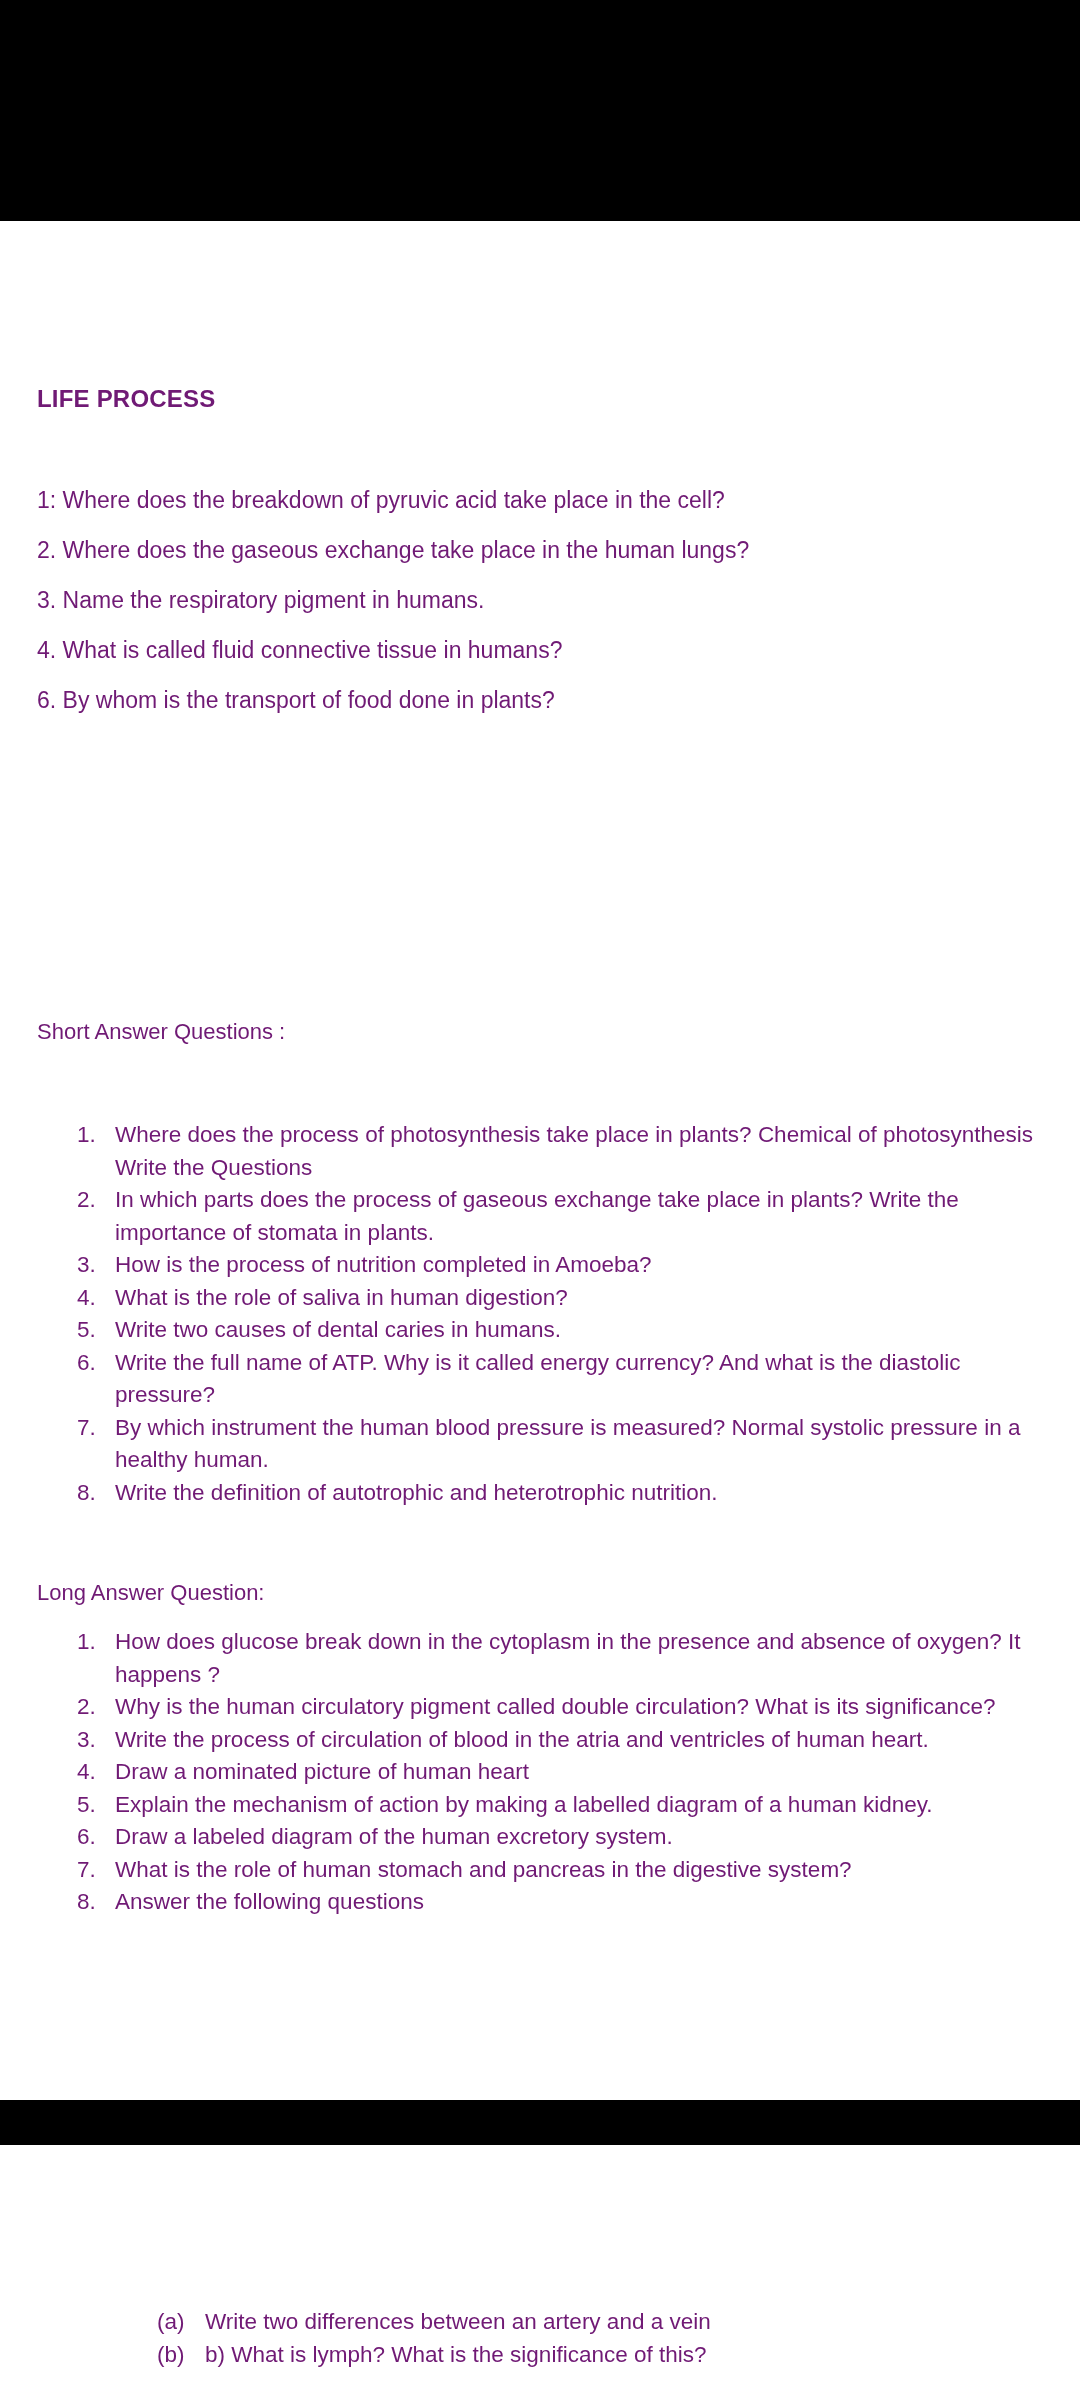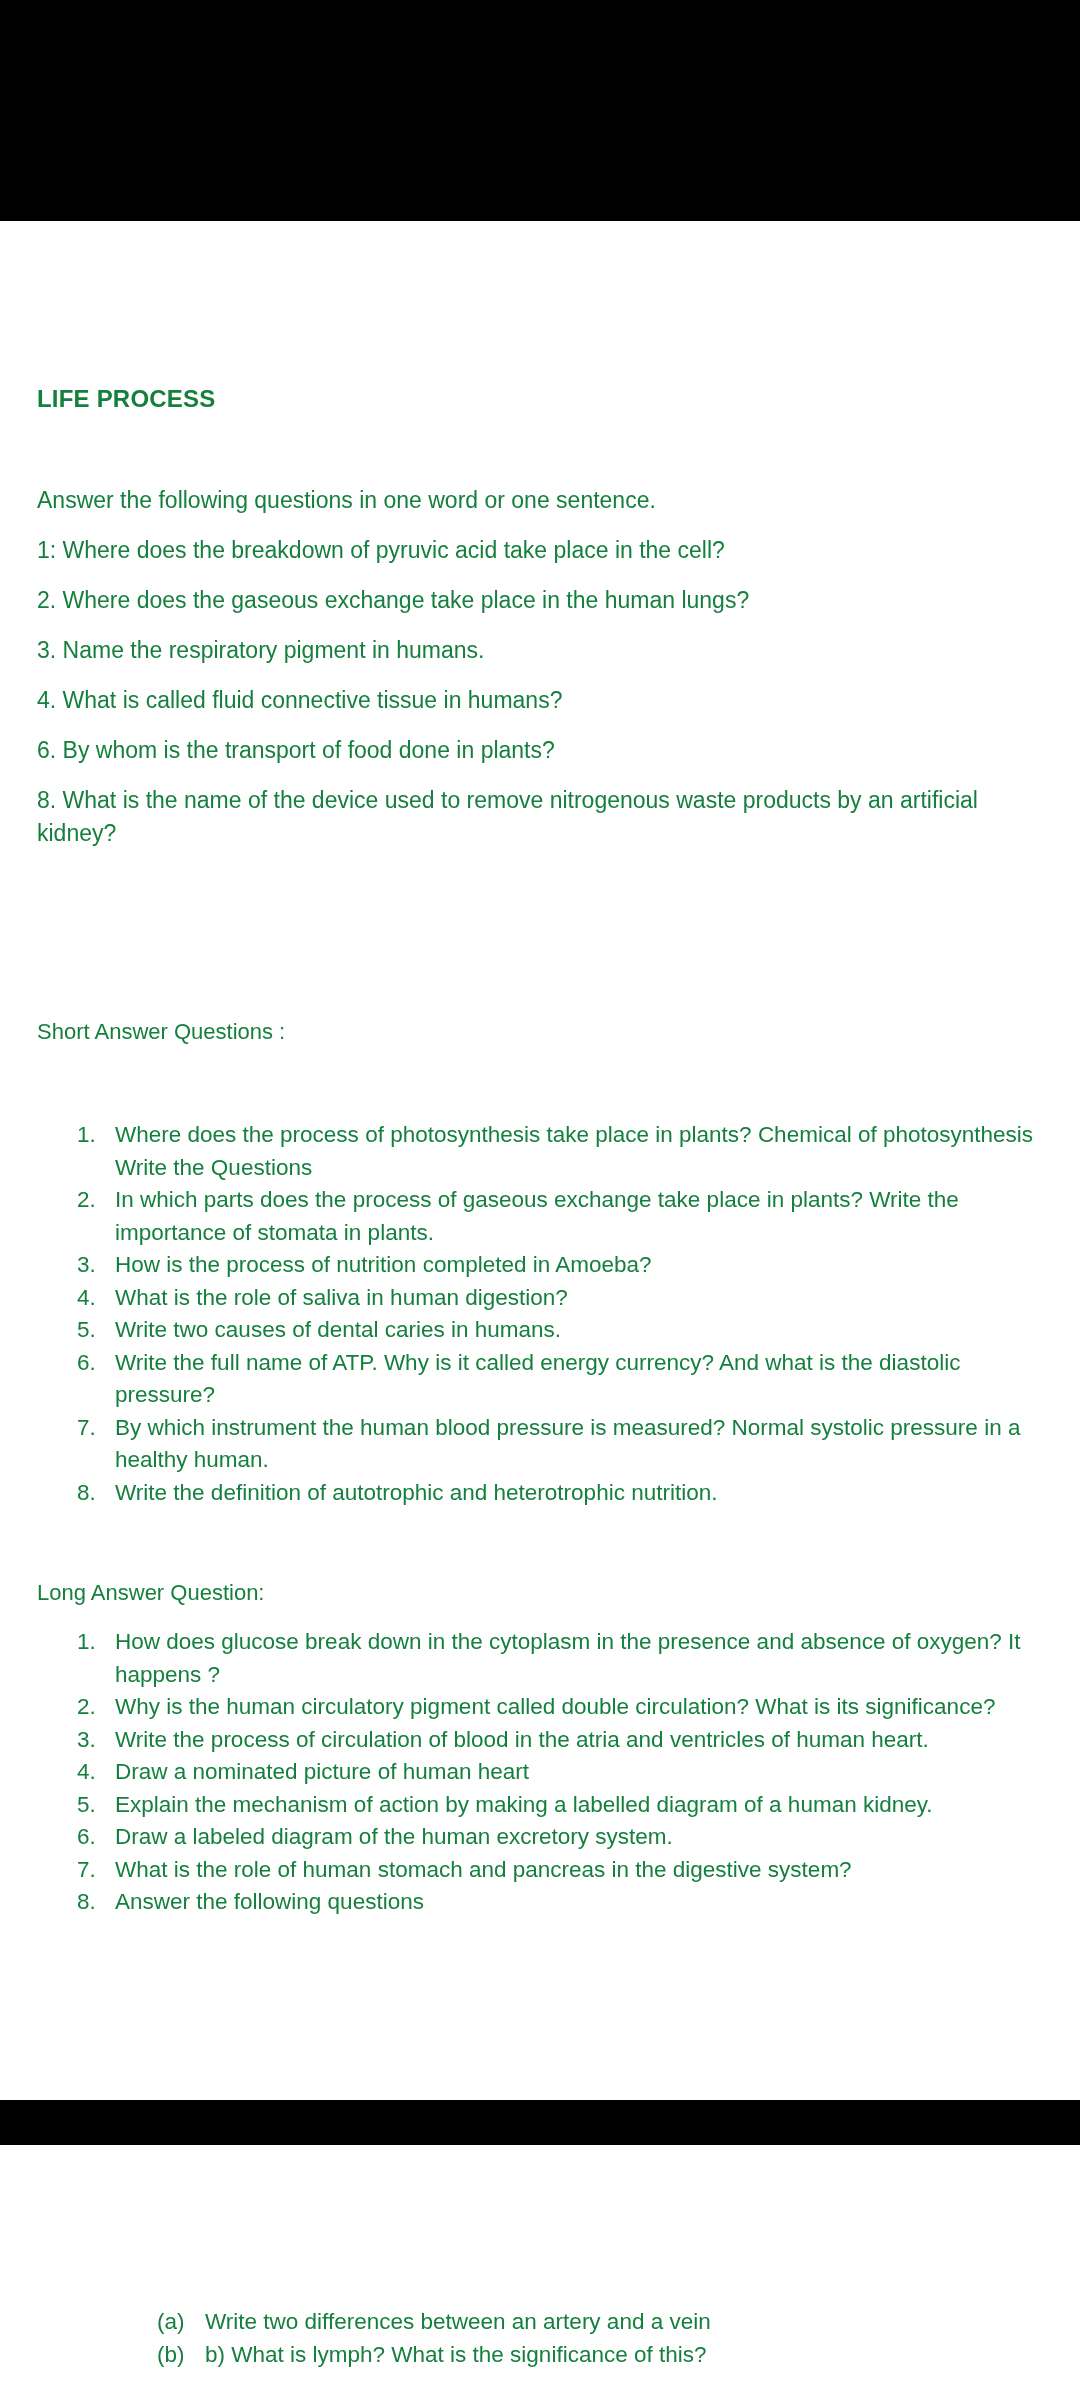--- a/index.html
+++ b/index.html
@@ -7,21 +7,21 @@
     width: 1080px;
     background: #ffffff;
     font-family: "Liberation Sans", sans-serif;
   }
   .screen {
     position: relative;
     width: 1080px;
     height: 2400px;
     background: #ffffff;
     overflow: hidden;
-    color: #15803d;
+    color: #701a75;
   }
   .letterbox {
     position: absolute;
     left: 0;
     width: 1080px;
     background: #000000;
   }
   .bar-top { top: 0; height: 221px; }
   .bar-mid { top: 2100px; height: 45px; }
 
@@ -99,28 +99,25 @@
 </head>
 <body>
 
 <div class="screen">
 
   <div class="letterbox bar-top"></div>
 
   <div class="doc-title">LIFE PROCESS</div>
 
   <div class="qa-section">
-    <div class="q-para">Answer the following questions in one word or one sentence.</div>
     <div class="q-para">1: Where does the breakdown of pyruvic acid take place in the cell?</div>
     <div class="q-para">2. Where does the gaseous exchange take place in the human lungs?</div>
     <div class="q-para">3. Name the respiratory pigment in humans.</div>
     <div class="q-para">4. What is called fluid connective tissue in humans?</div>
     <div class="q-para">6. By whom is the transport of food done in plants?</div>
-    <div class="q-para">8. What is the name of the device used to remove nitrogenous waste products by an artificial
-kidney?</div>
   </div>
 
   <div class="section-heading sa-heading">Short Answer Questions :</div>
 
   <div class="num-list sa-list">
     <div class="num-row">
       <span class="num">1.</span>
       <span class="txt">Where does the process of photosynthesis take place in plants? Chemical of photosynthesis
 Write the Questions</span>
     </div>

